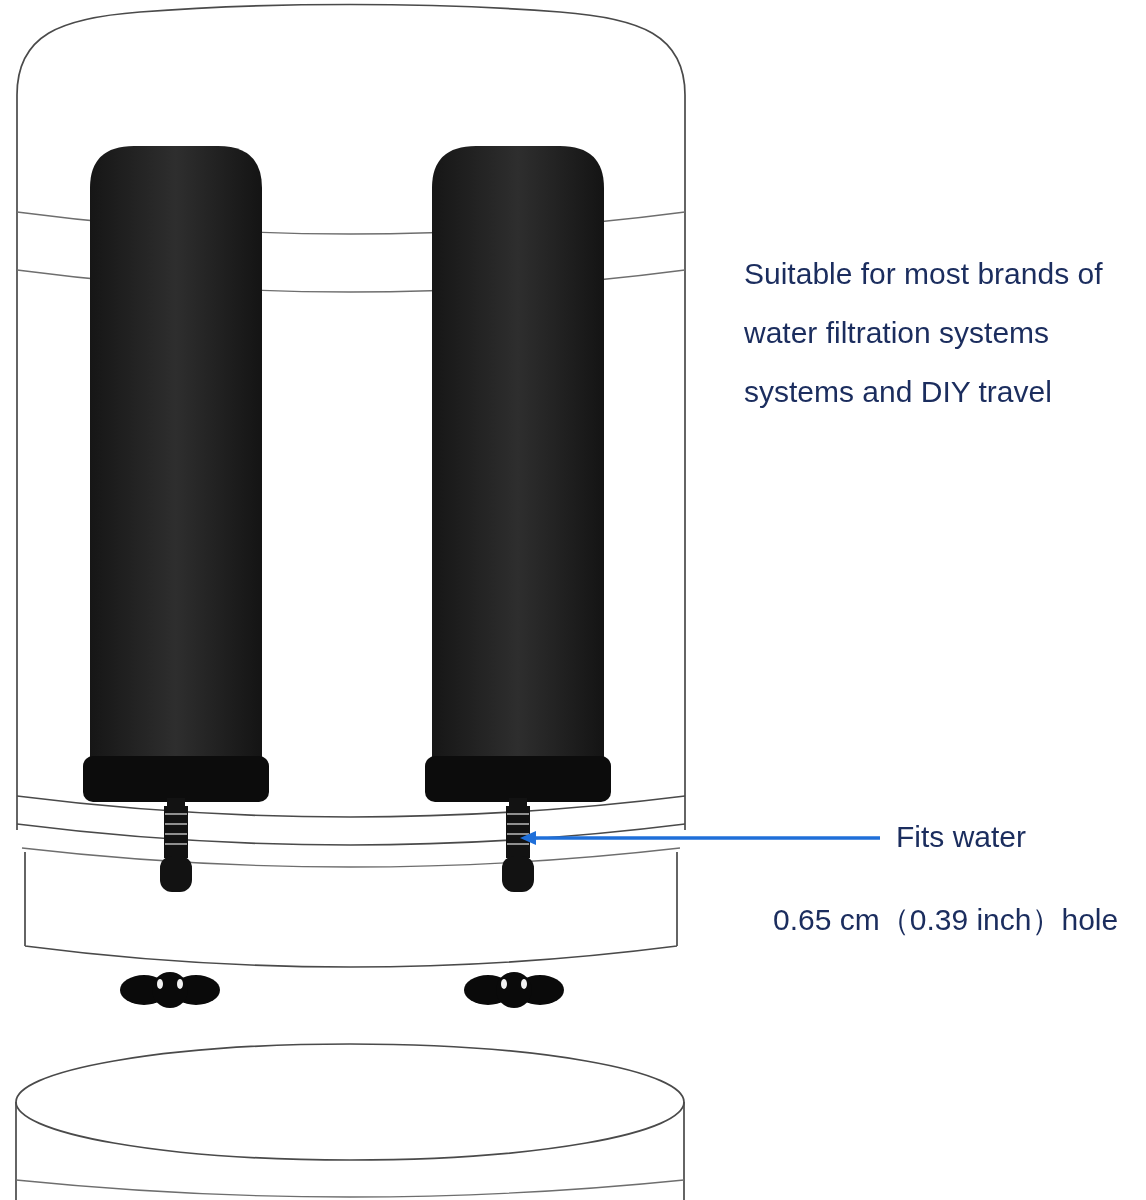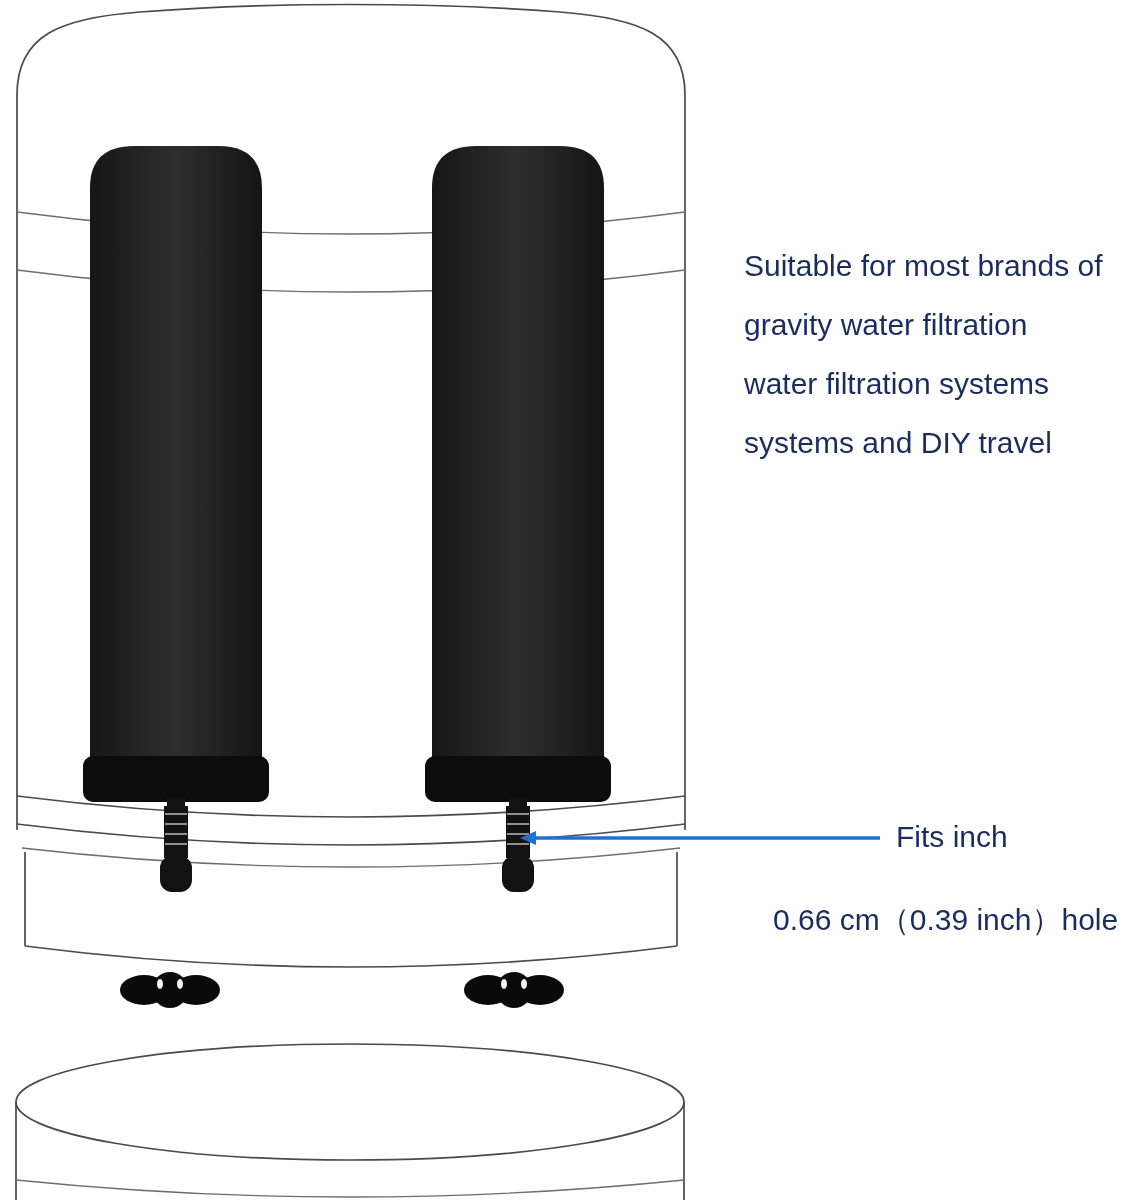--- a/index.html
+++ b/index.html
@@ -22,21 +22,21 @@
   .stem         { fill: #121212; }
   .thread-line  { stroke: #8f8f8f; stroke-width: 2; }
   .wingnut      { fill: #0a0a0a; }
   .wingnut-slit { fill: #f2f2f2; }
 
   .pointer-line { stroke: var(--pointer-blue, #1f6fd9); stroke-width: 3.5; }
   .pointer-head { fill: var(--pointer-blue, #1f6fd9); }
 
   
   .note { position: absolute; color: var(--text-navy, #1b2d5e); white-space: nowrap; }
-  .suitable { left: 744px; top: 236px; font-size: 30px; line-height: 59px; }
+  .suitable { left: 744px; top: 244px; font-size: 30px; line-height: 59px; }
   .fits-1   { left: 896px; top: 817px; font-size: 30px; line-height: 40px; }
   .fits-2   { left: 773px; top: 900px; font-size: 30px; line-height: 40px; }
 </style>
 </head>
 <body>
 
 <div class="canvas">
 
   <svg class="diagram" width="1146" height="1200" viewBox="0 0 1146 1200">
     <defs>
@@ -107,21 +107,20 @@
     </g>
 
     <g>
       <line class="pointer-line" x1="534" y1="838" x2="880" y2="838"></line>
       <polygon class="pointer-head" points="520,838 536,831 536,845"></polygon>
     </g>
   </svg>
 
   <div class="note suitable">
     <div>Suitable for most brands of</div>
-    <div>gravity water filtration</div>
     <div>water filtration systems</div>
     <div>systems and DIY travel</div>
   </div>
 
-  <div class="note fits-1">Fits inch</div>
-  <div class="note fits-2">0.66 cm（0.39 inch）hole</div>
+  <div class="note fits-1">Fits water</div>
+  <div class="note fits-2">0.65 cm（0.39 inch）hole</div>
 
 </div>
 
 </body></html>

